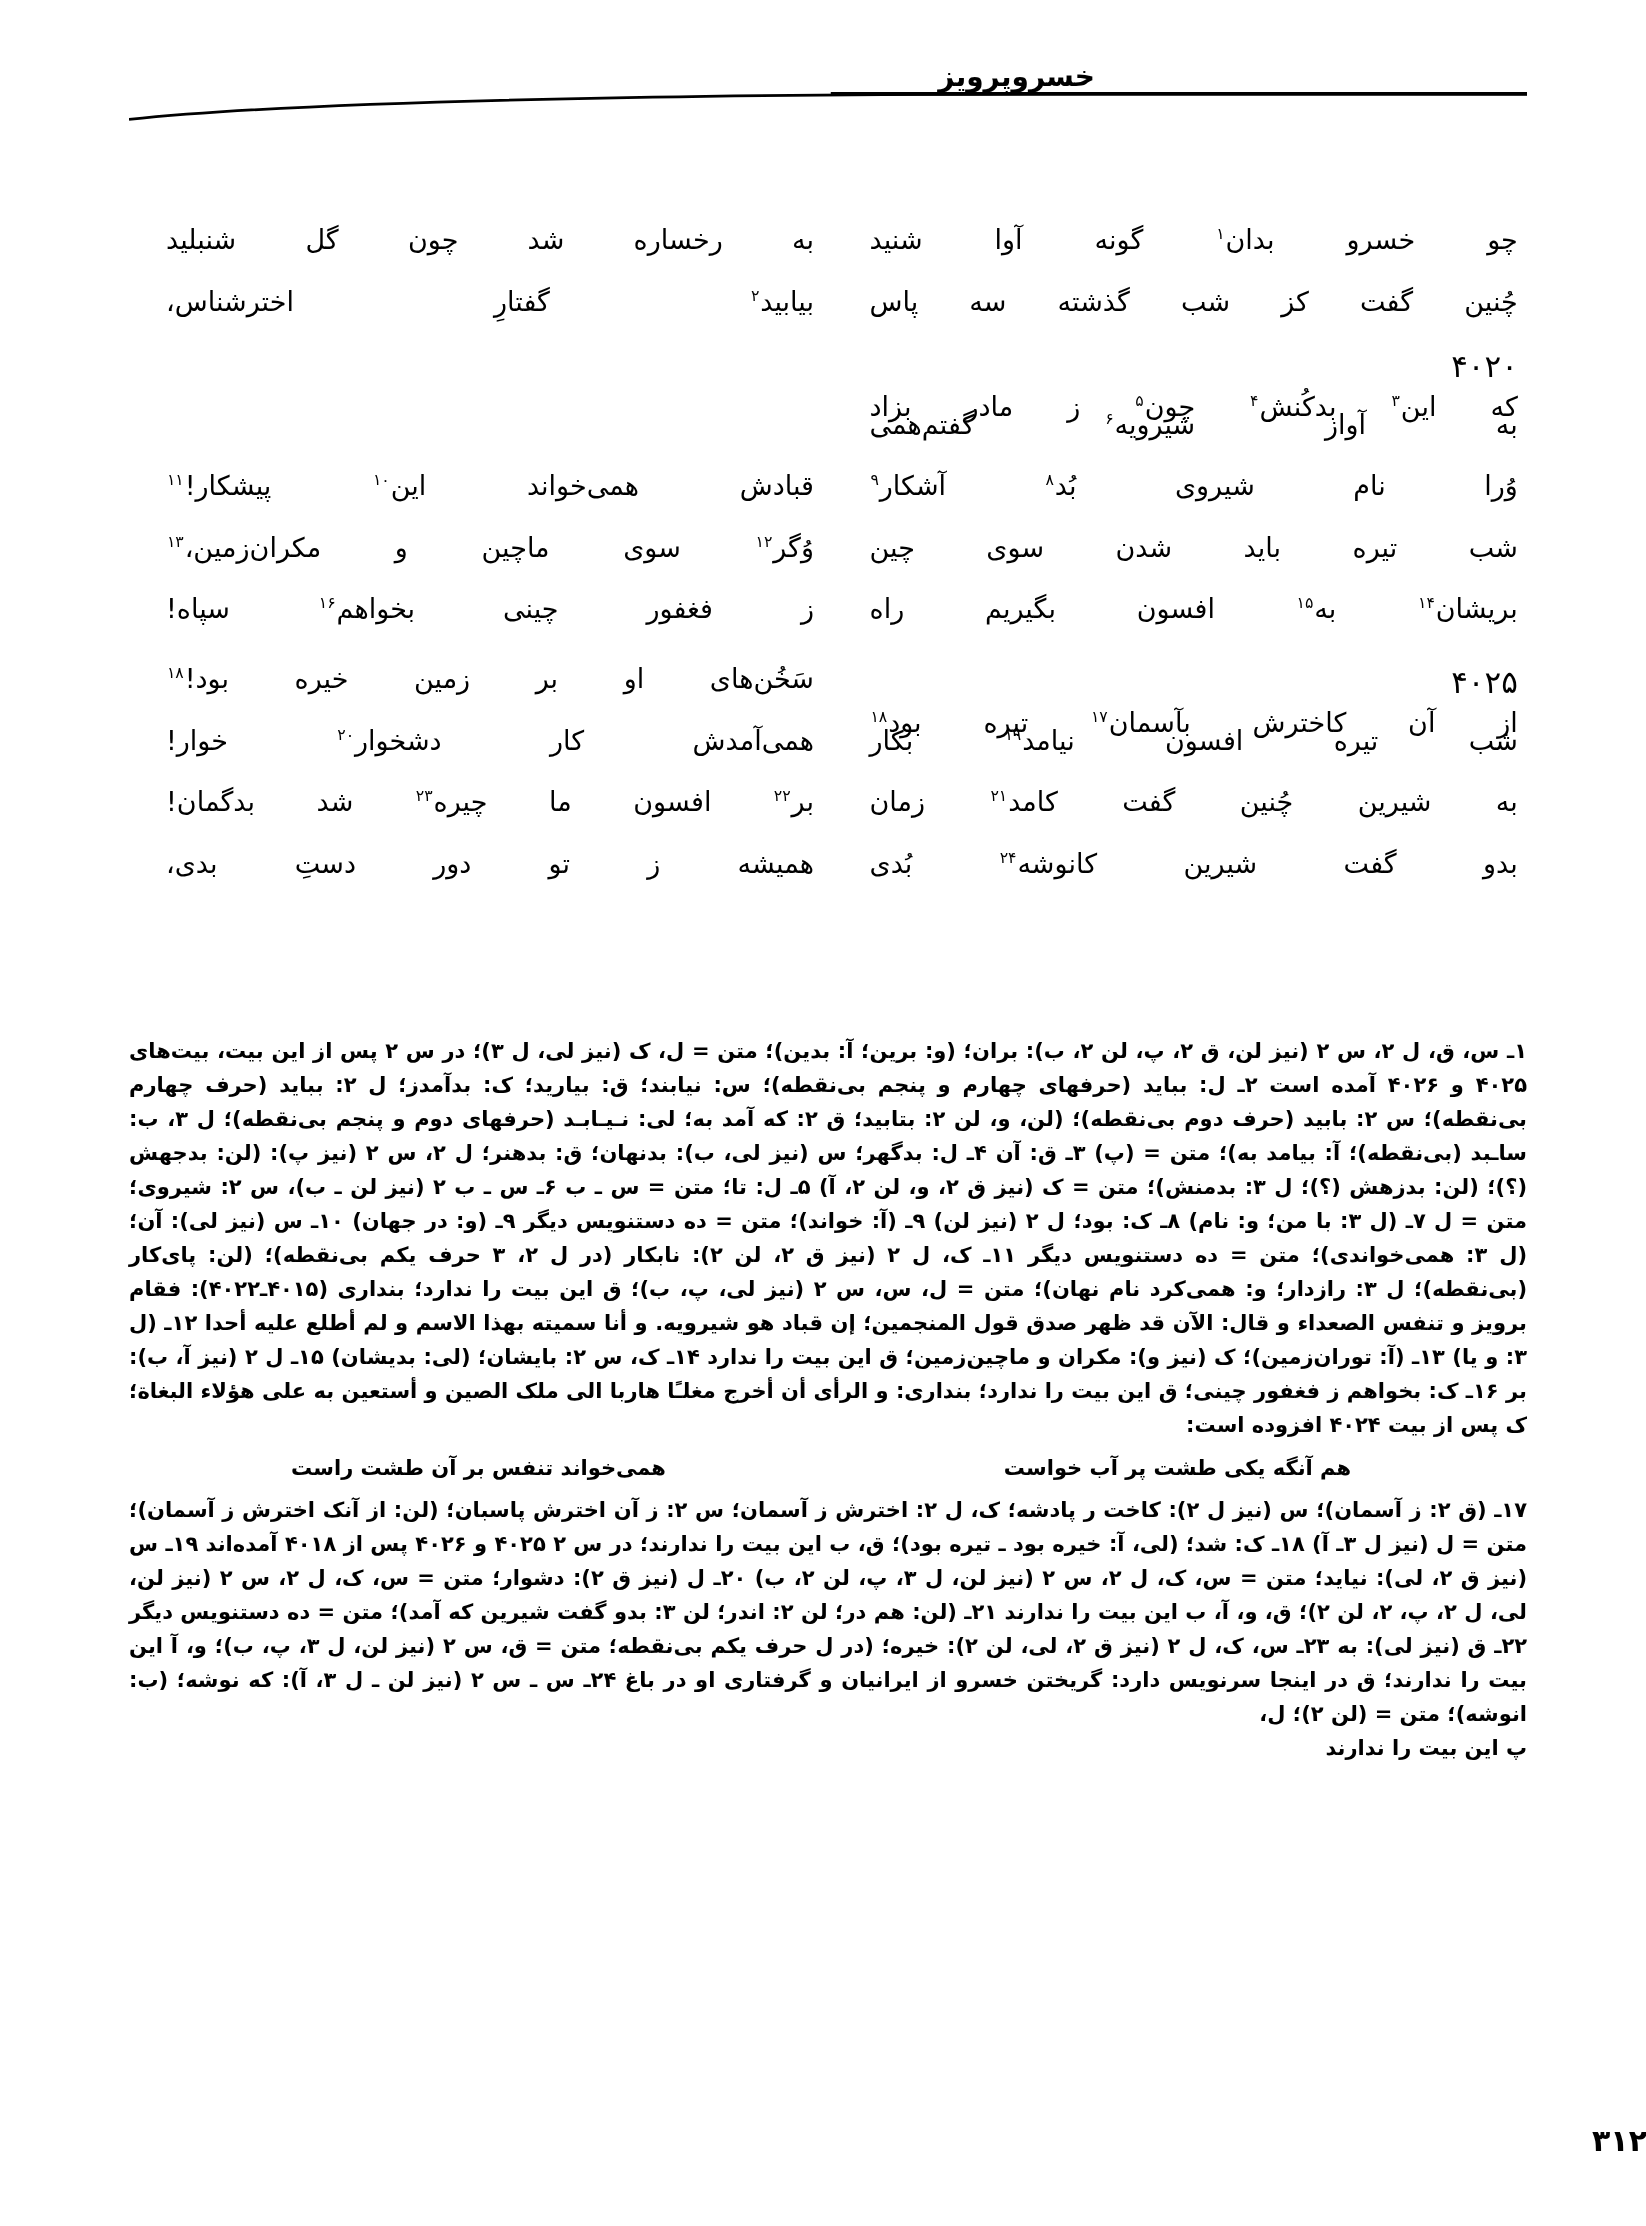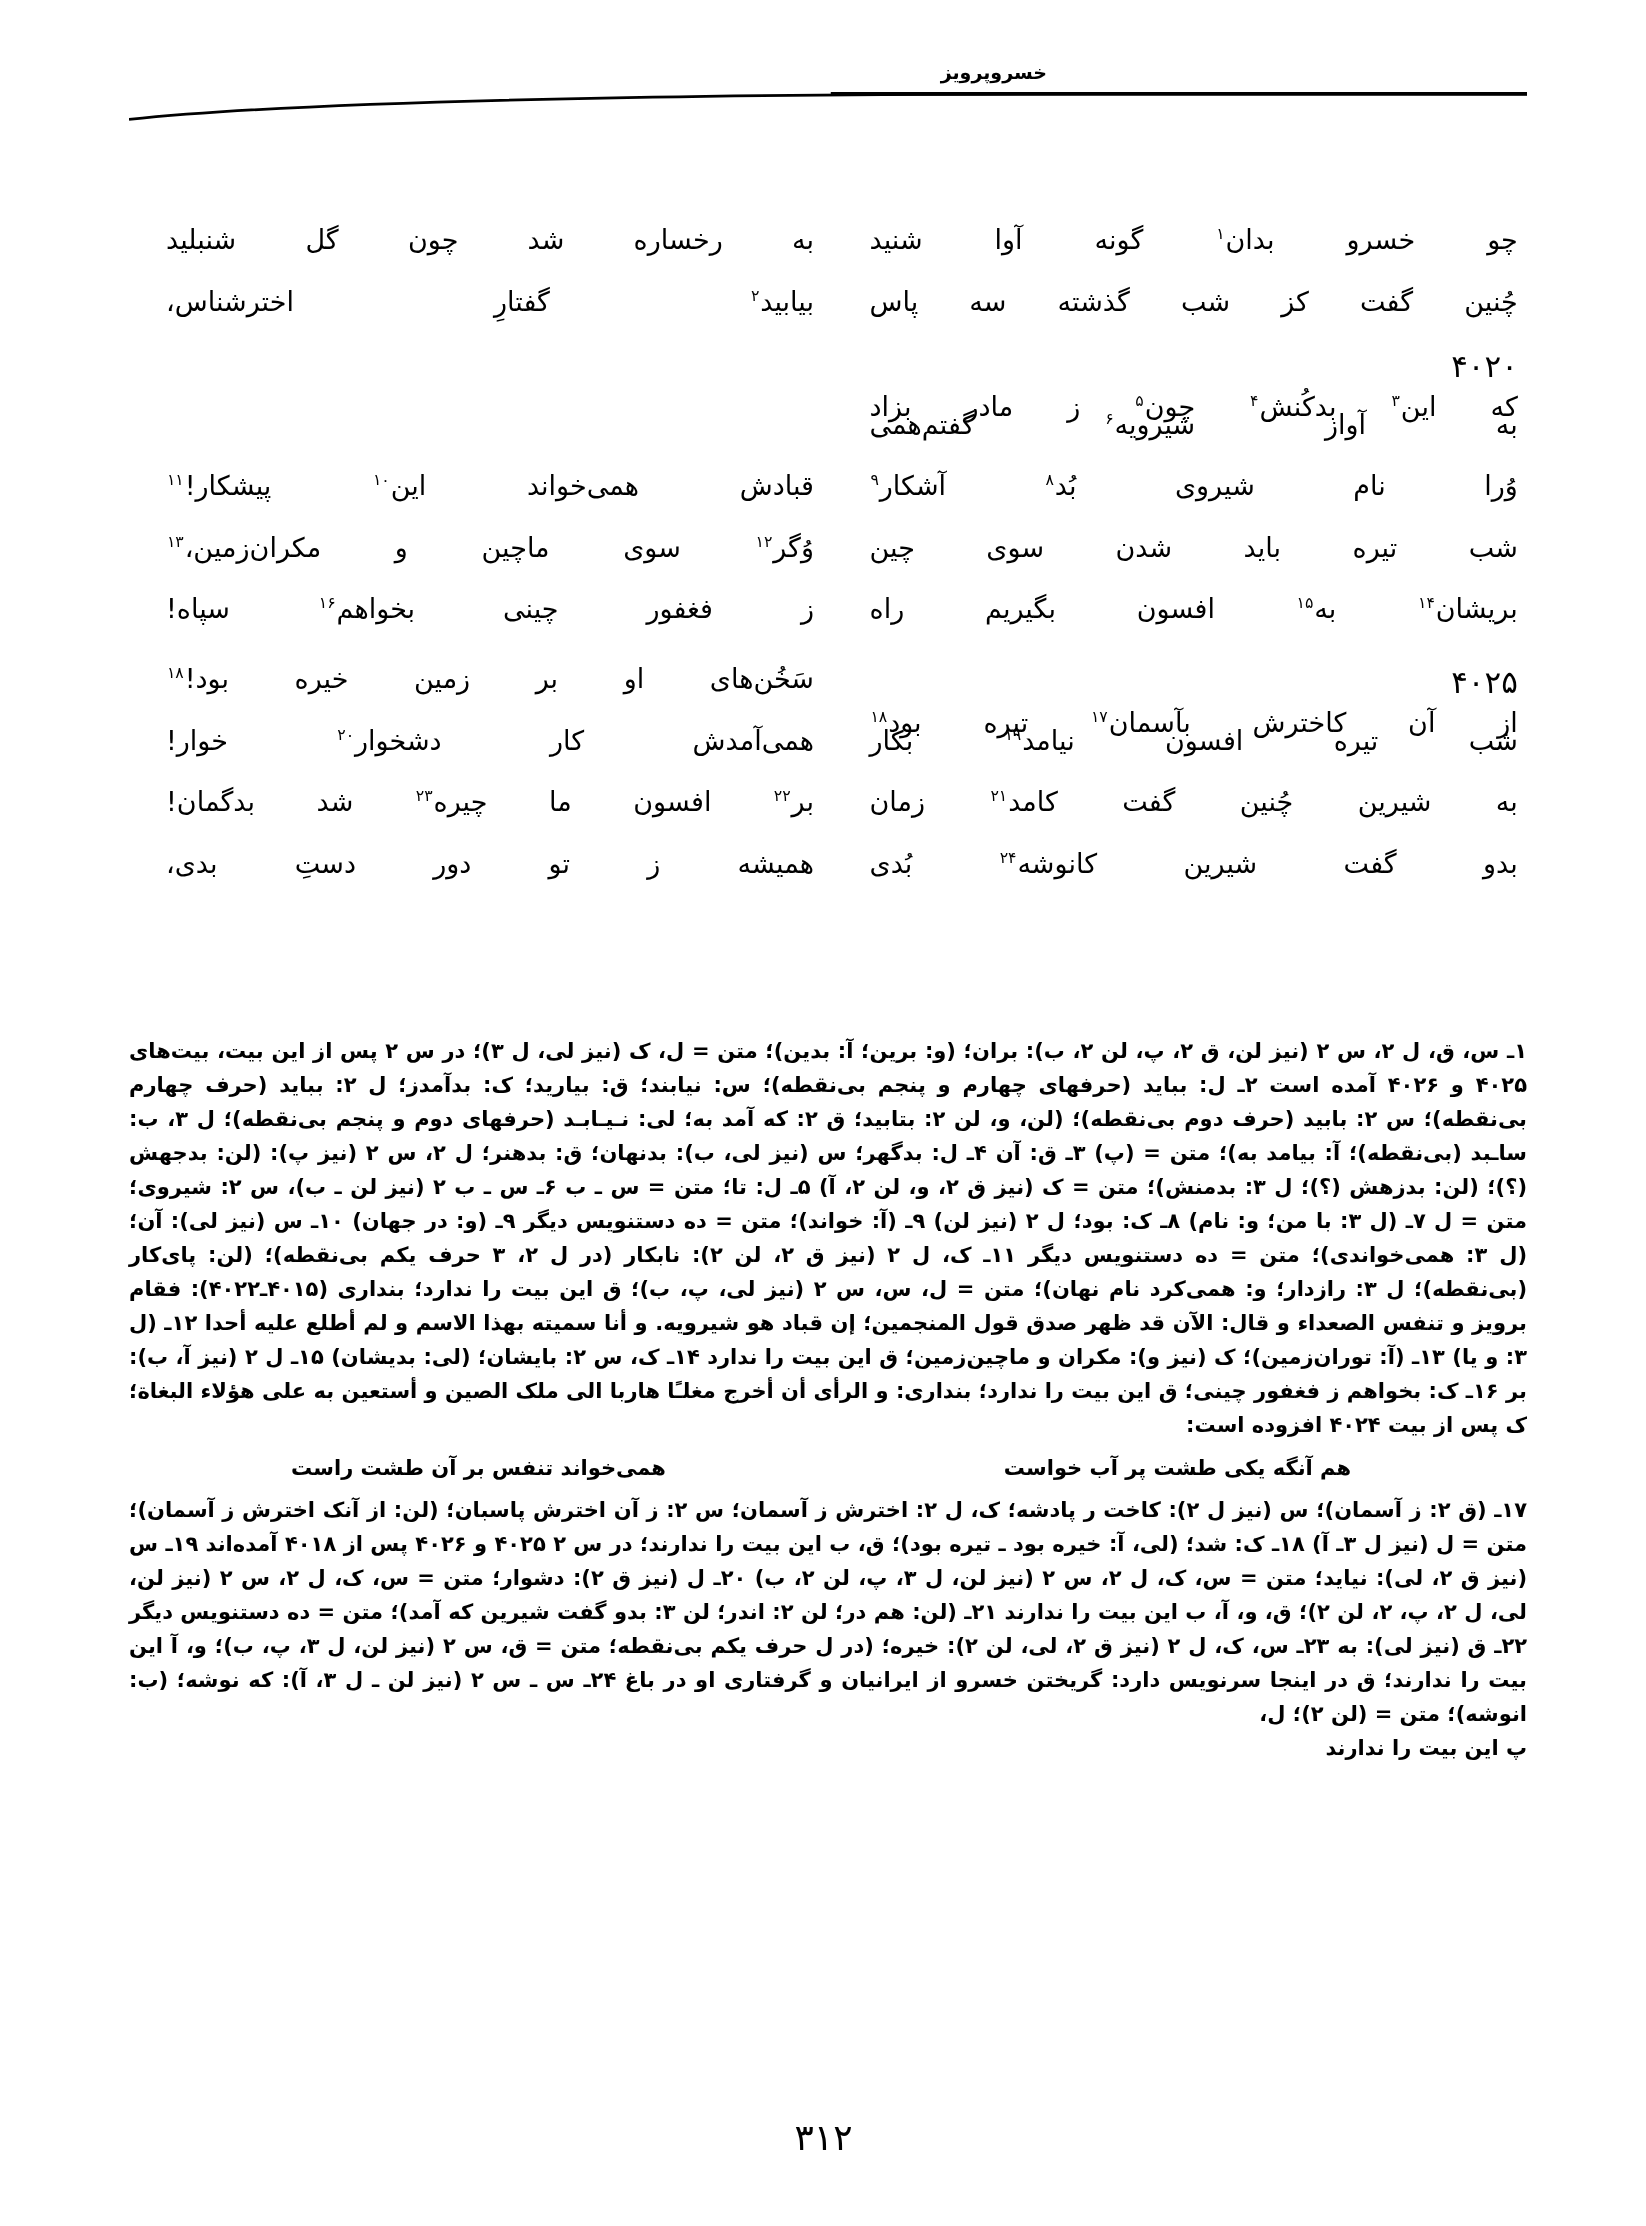--- a/index.html
+++ b/index.html
@@ -17,23 +17,23 @@
   }
 
   
   .runhead{
     position:absolute;
     top:63px;left:0;right:0;
     height:55px;
   }
   .runhead-title{
     position:absolute;
-    right:600px;
+    right:552px;
     top:0;
-    font-size:19px;
+    font-size:28px;
     font-weight:700;
     letter-spacing:0;
     line-height:1;
   }
   
   .rule-wrap{
     position:absolute;
     top:92px;
     left:129px;
     right:120px;
@@ -132,23 +132,23 @@
   .apparatus .tail{
     display:block;
     text-align:right;
   }
 
   
   .folio{
     position:absolute;
     bottom:68px;
     left:0;right:0;
-    text-align:center;
-    font-size:36px;
-    font-weight:400;
+    text-align:right;
+    font-size:30px;
+    font-weight:700;
     letter-spacing:1.8px;
   }
 </style>
 </head>
 <body>
 
 <div class="page">
 
   <div class="runhead">
     <div class="runhead-title">خسروپرویز</div>

